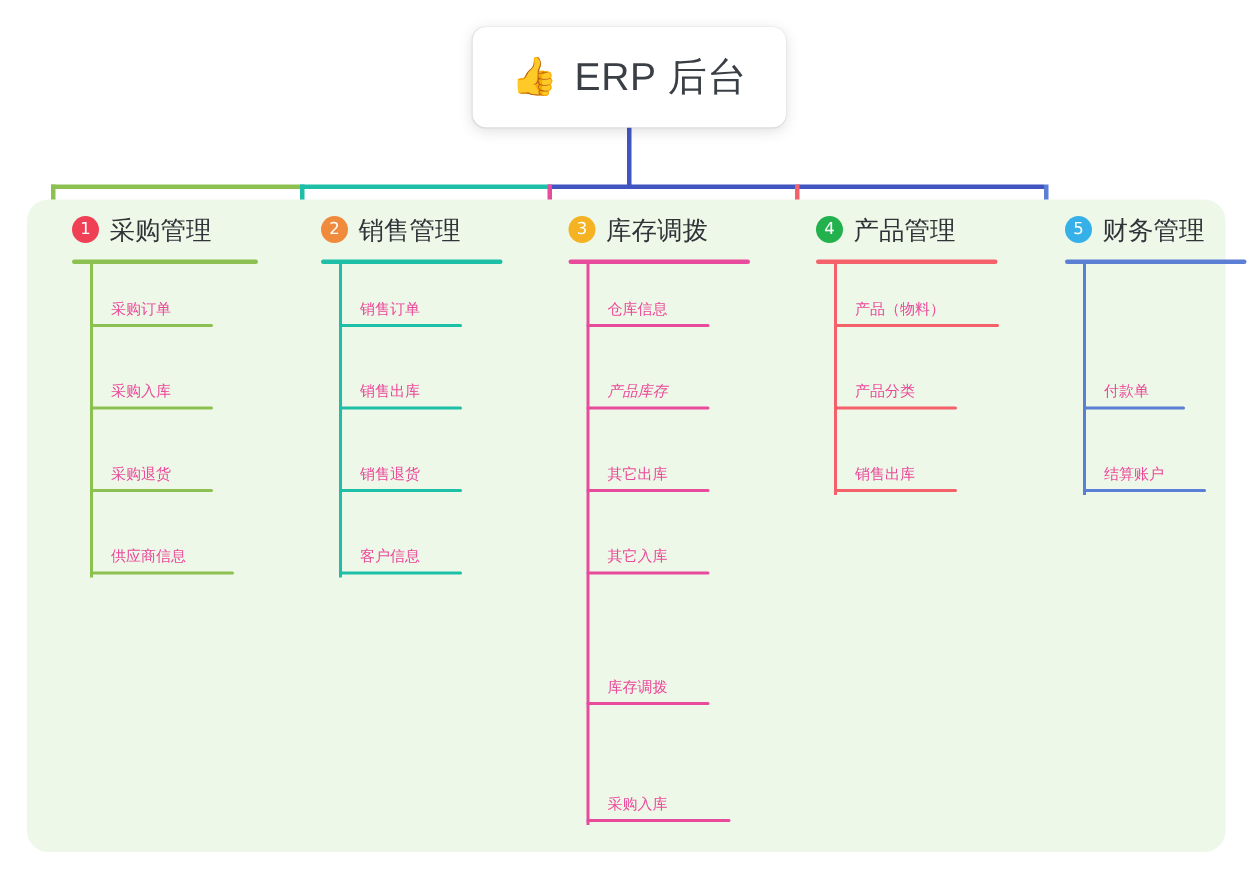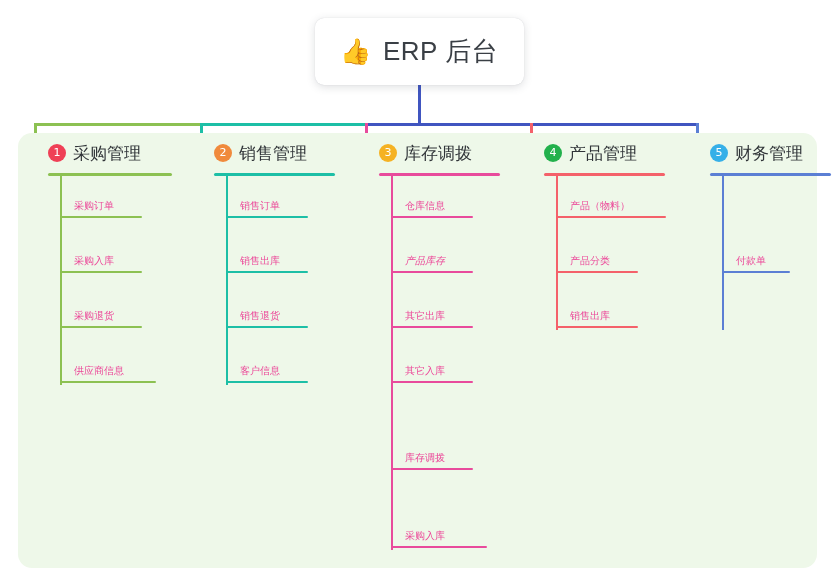--- a/index.html
+++ b/index.html
@@ -248,16 +248,20 @@
         <div class="col-head">
           <span class="badge" style="background: rgb(54, 176, 232);">5</span>
           <span class="col-title">财务管理</span>
         </div>
         <div class="head-rule" style="width: 121px; background: rgb(91, 127, 212);"></div>
         <div class="trunk" style="height: 156px; background: rgb(91, 127, 212);"></div>
         <div class="item" style="top: 103px; width: 68px; height: 30px;">
           <span class="item-label">付款单</span>
           <div class="item-rule" style="width: 68px; background: rgb(91, 127, 212);"></div>
         </div>
+        <div class="item" style="top: 158px; width: 82px; height: 30px;">
+          <span class="item-label">结算账户</span>
+          <div class="item-rule" style="width: 82px; background: rgb(91, 127, 212);"></div>
+        </div>
       </div>
     </div>
 
 </div>
 
 </body></html>

